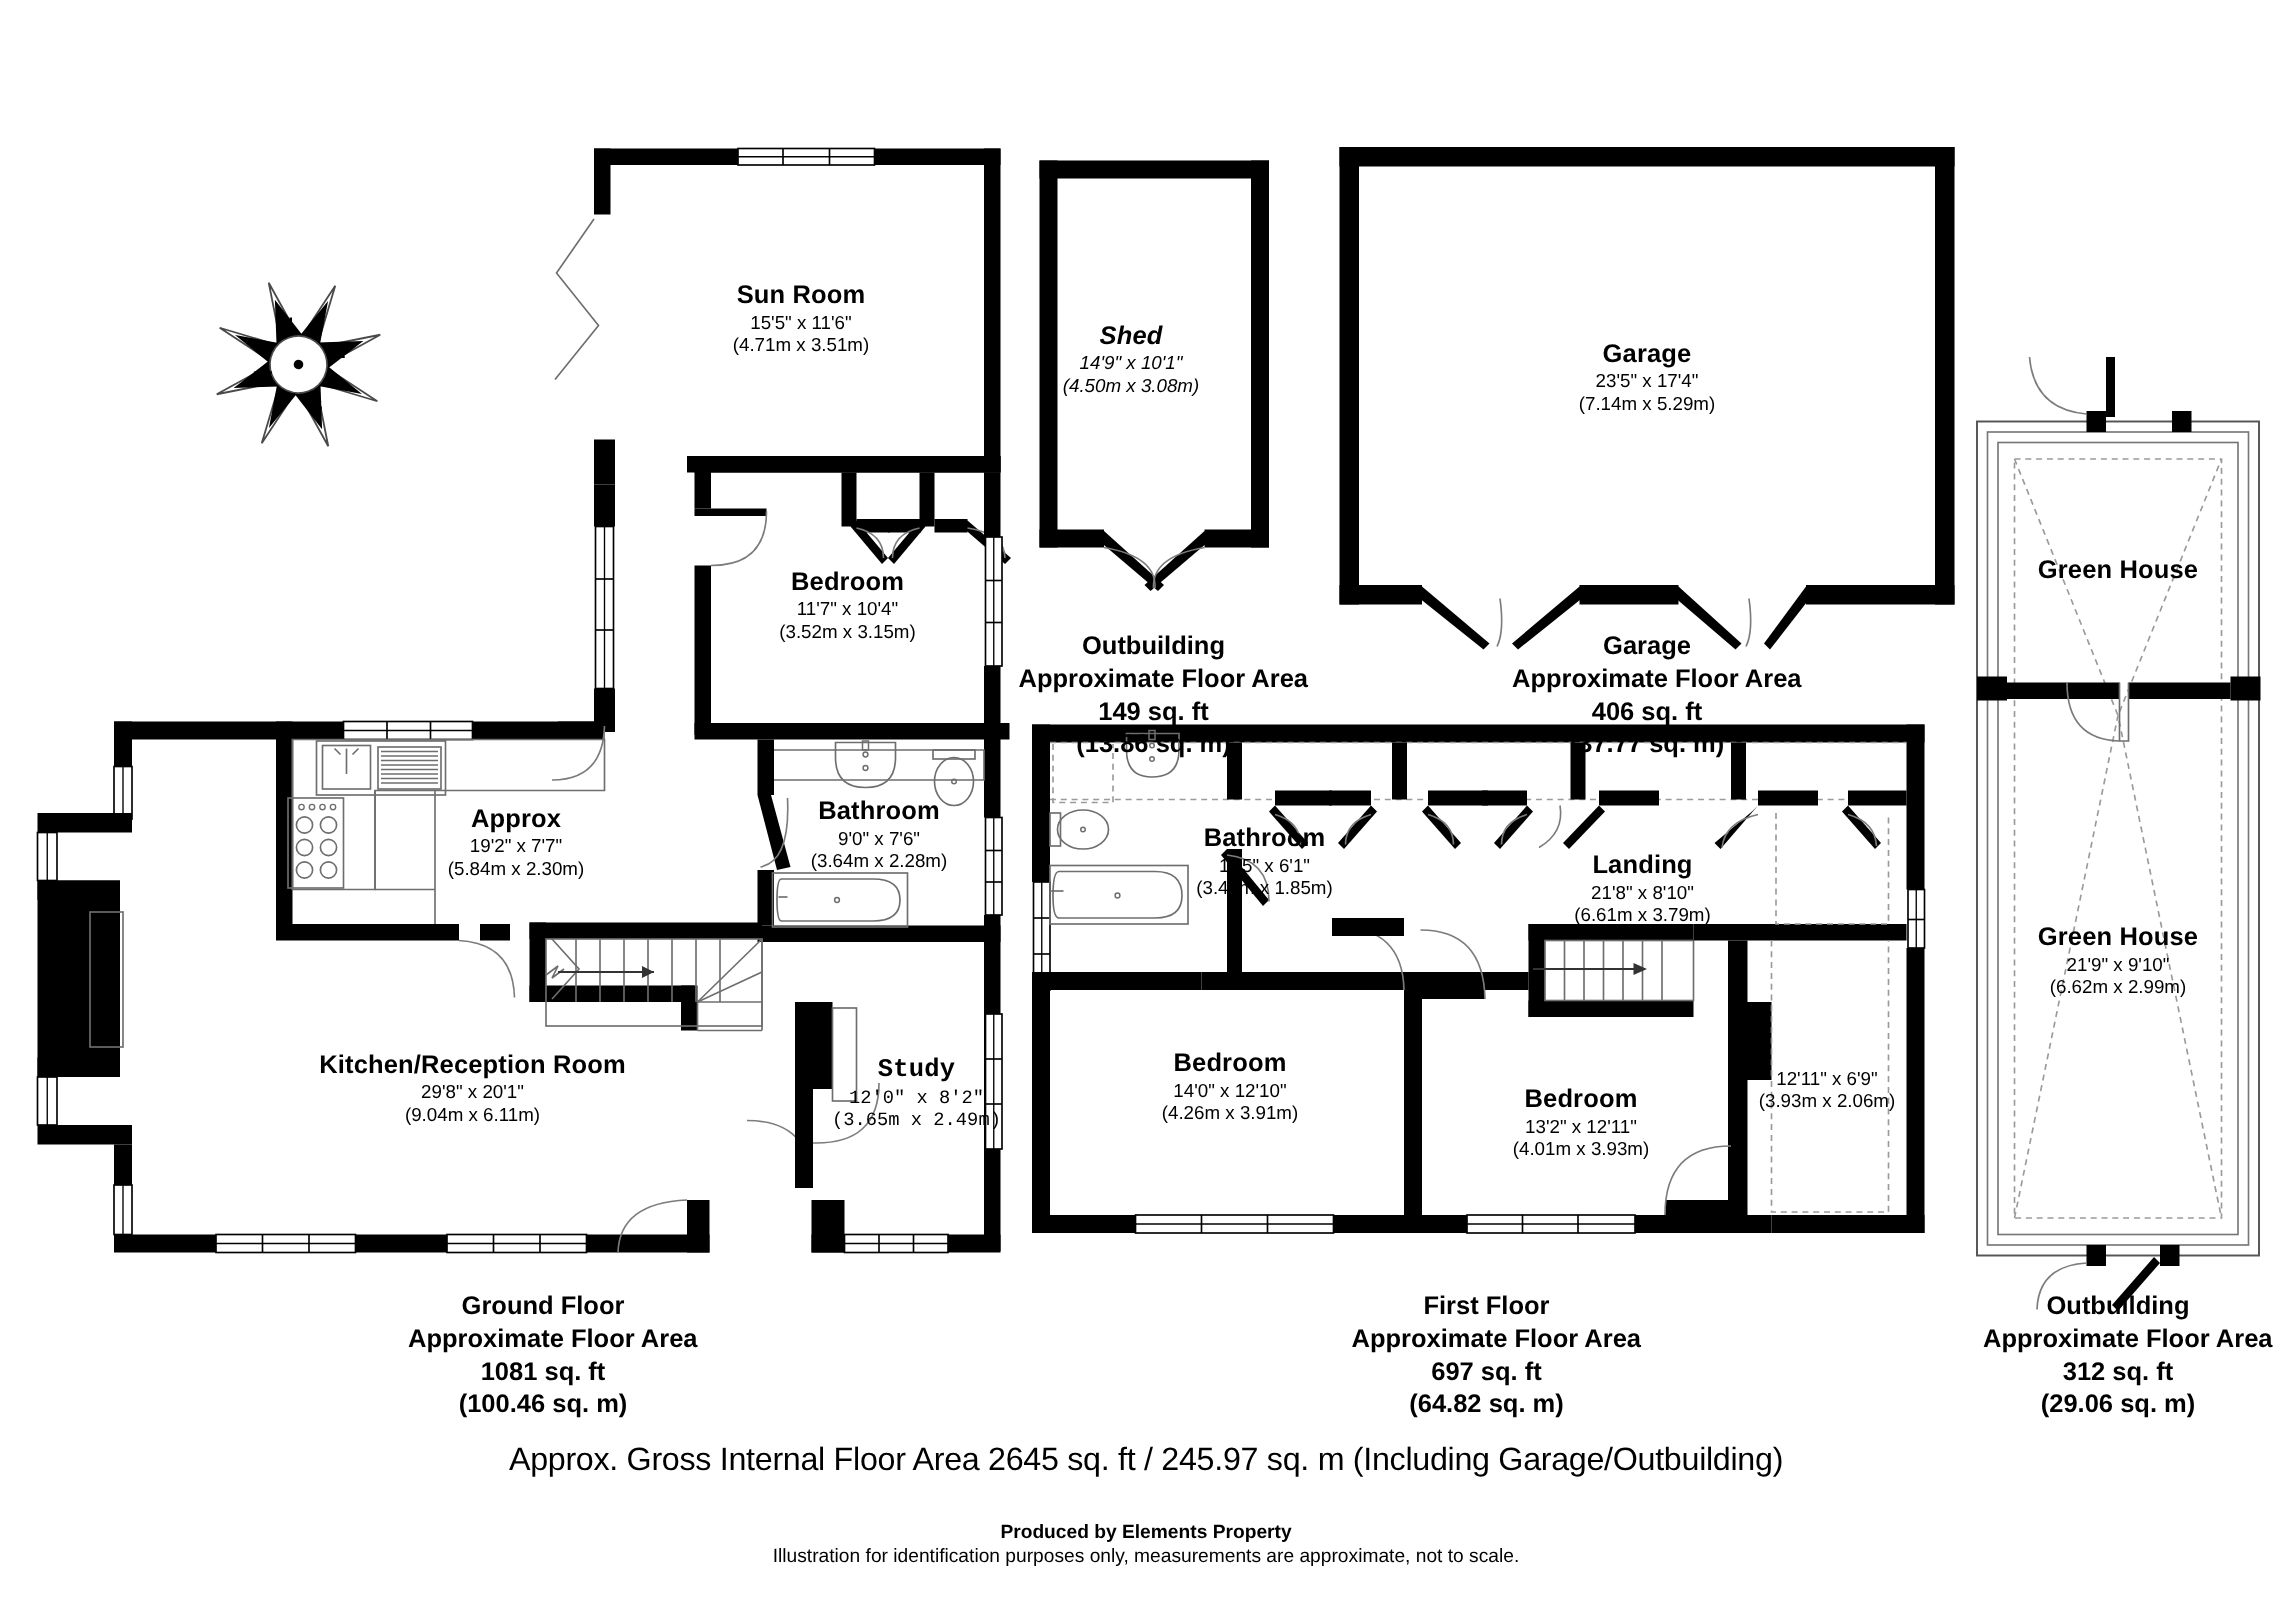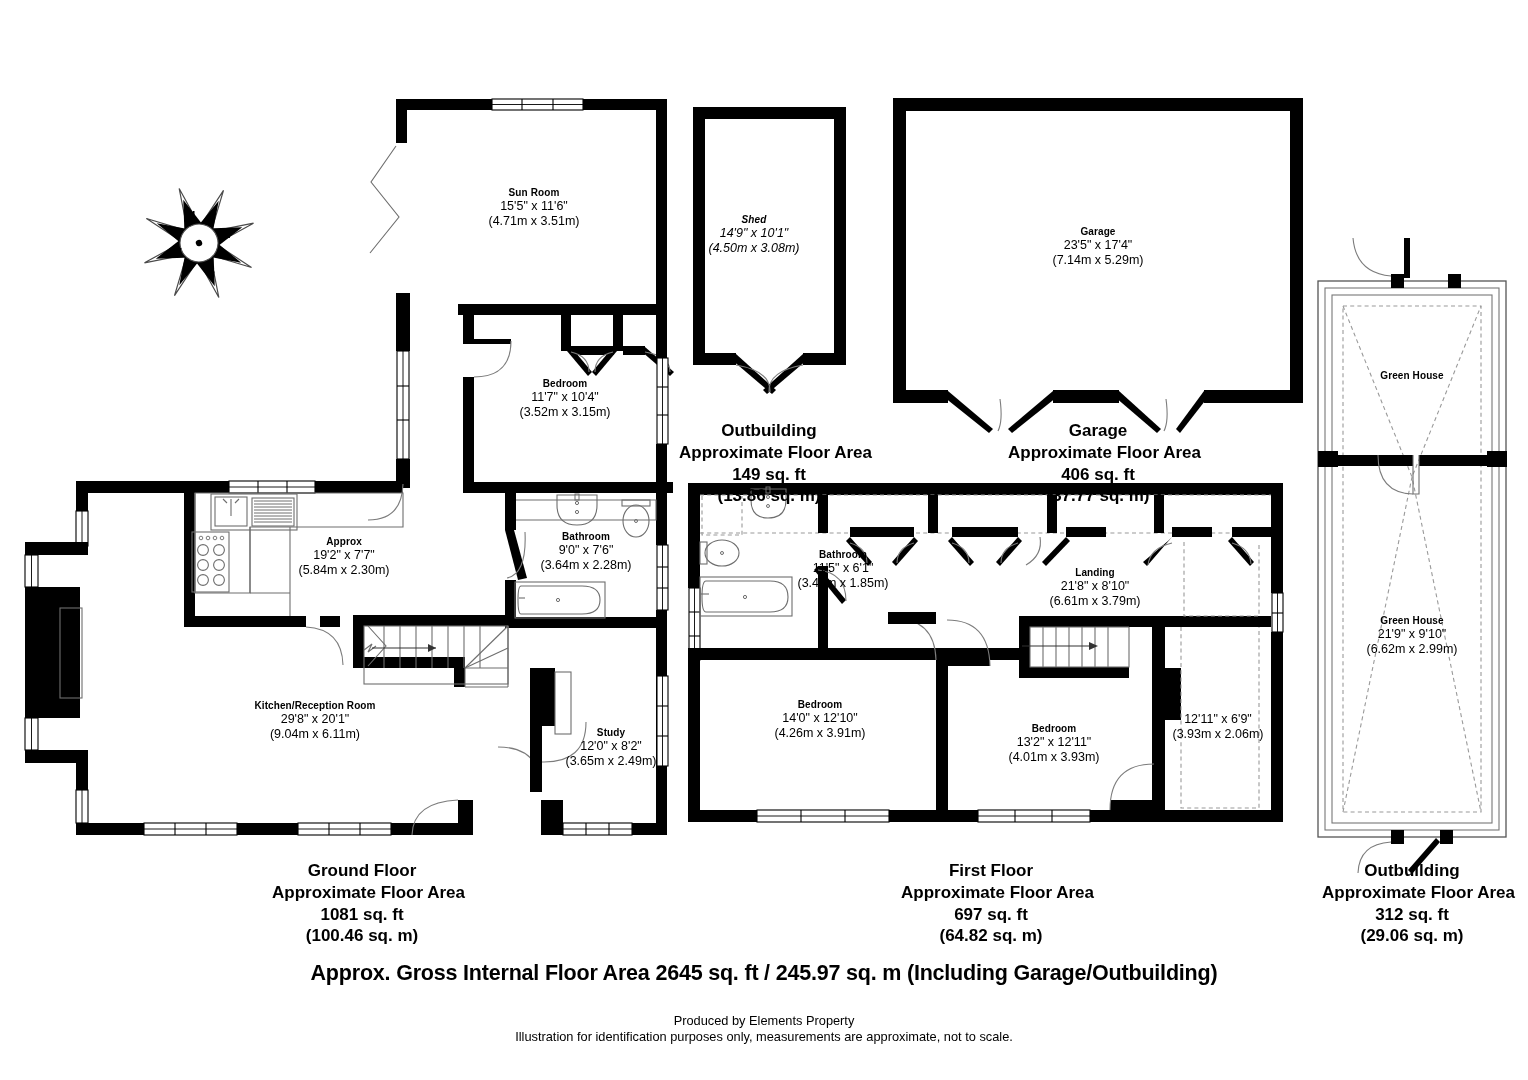--- a/index.html
+++ b/index.html
@@ -4,29 +4,29 @@
 <style>
   html,body{margin:0;padding:0;background:#ffffff;}
   body{
     width:1528px;height:1080px;position:relative;overflow:hidden;
     font-family:"Liberation Sans", sans-serif;
     color:#000000;
   }
   #stage{position:absolute;left:0;top:0;width:1528px;height:1080px;}
   svg{display:block;}
   .lbl{position:absolute;text-align:center;line-height:1.22;}
-  .lbl .nm{font-weight:bold;font-size:10px;letter-spacing:.1px;}
+  .lbl .nm{font-weight:bold;font-size:17px;letter-spacing:.1px;}
   .lbl .d1{font-size:12.5px;}
   .lbl .d2{font-size:12.5px;}
   .area{position:absolute;text-align:center;font-weight:bold;font-size:17px;line-height:1.28;}
   .area div{white-space:nowrap;}
   .foot{position:absolute;left:0;width:1528px;text-align:center;}
-  .foot-title{font-size:21.5px;font-weight:bold;letter-spacing:-0.2px;}
+  .foot-title{font-size:21.5px;font-weight:normal;letter-spacing:-0.2px;}
   .foot-sub{font-size:12.8px;}
-  .foot-prod{font-size:12.8px;}
+  .foot-prod{font-size:12.8px;font-weight:bold;}
 </style>
 </head>
 <body>
 
 <div id="stage">
 
 <svg width="1528" height="1080" viewBox="0 0 1528 1080">
   <defs>
     <style>
       .w { fill:#000; }
@@ -569,21 +569,21 @@
   <div class="d1">19'2" x 7'7"</div>
   <div class="d2">(5.84m x 2.30m)</div>
 </div>
 
 <div class="lbl" style="left:205px;top:700px;width:220px;">
   <div class="nm">Kitchen/Reception Room</div>
   <div class="d1">29'8" x 20'1"</div>
   <div class="d2">(9.04m x 6.11m)</div>
 </div>
 
-<div class="lbl" style="left:521px;top:727px;width:180px;">
+<div class="lbl" style="left:521px;top:704px;width:180px;font-family:Liberation Mono, monospace;">
   <div class="nm">Study</div>
   <div class="d1">12'0" x 8'2"</div>
   <div class="d2">(3.65m x 2.49m)</div>
 </div>
 
 <div class="lbl" style="left:753px;top:549px;width:180px;">
   <div class="nm">Bathroom</div>
   <div class="d1">11'5" x 6'1"</div>
   <div class="d2">(3.49m x 1.85m)</div>
 </div>

